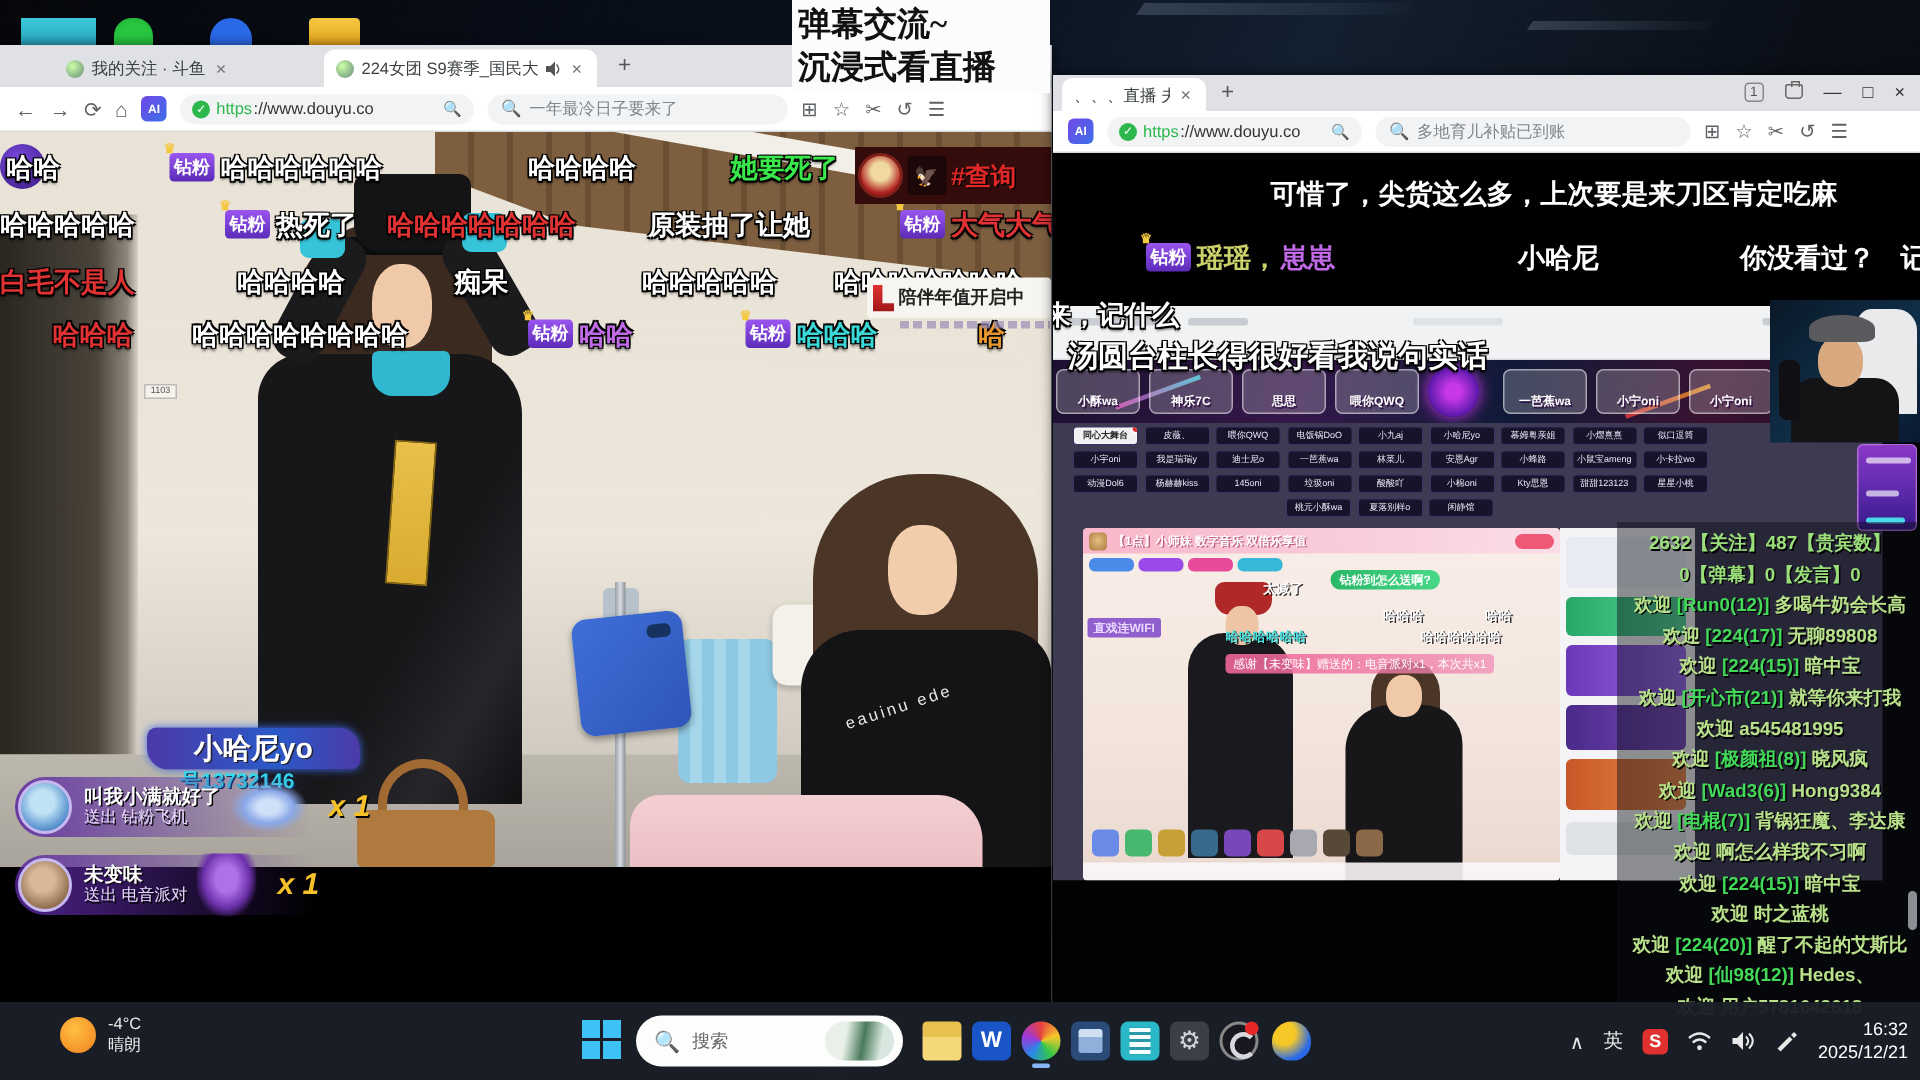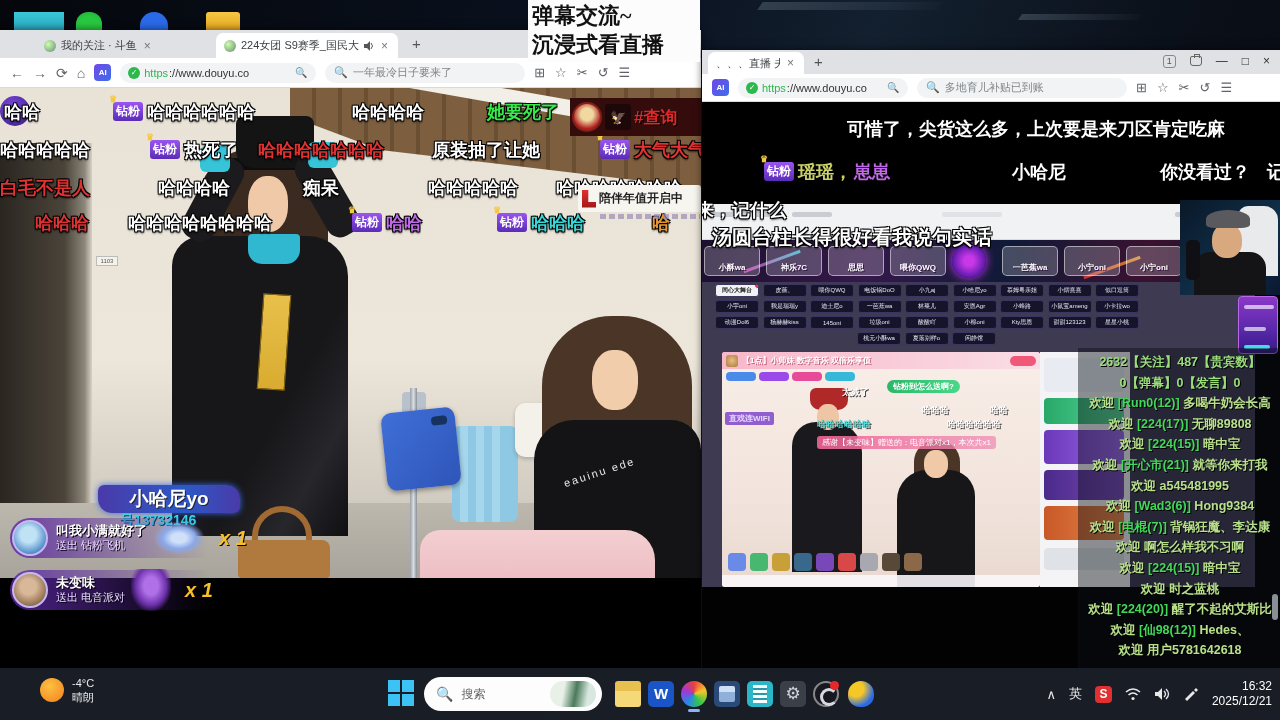--- a/index.html
+++ b/index.html
@@ -524,20 +524,21 @@
       <div class="dm dm-w" style="left:10px;top:122px;font-size:20px">汤圆台柱长得很好看我说句实话</div>
 
       <div id="chat">
           <div class="chline"><span class="cg2">2632【关注】487【贵宾数】</span></div>
           <div class="chline"><span class="cg2">0【弹幕】0【发言】0</span></div>
           <div class="chline"><span class="cg1">欢迎 </span><span class="cgb">[Run0(12)]</span><span class="cg1"> 多喝牛奶会长高</span></div>
           <div class="chline"><span class="cg1">欢迎 </span><span class="cgb">[224(17)]</span><span class="cg1"> 无聊89808</span></div>
           <div class="chline"><span class="cg1">欢迎 </span><span class="cgb">[224(15)]</span><span class="cg1"> 暗中宝</span></div>
           <div class="chline"><span class="cg1">欢迎 </span><span class="cgb">[开心市(21)]</span><span class="cg1"> 就等你来打我</span></div>
           <div class="chline"><span class="cg1">欢迎 a545481995</span></div>
+          <div class="chline"><span class="cg1">欢迎 </span><span class="cgb">[极颜祖(8)]</span><span class="cg1"> 晓风疯</span></div>
           <div class="chline"><span class="cg1">欢迎 </span><span class="cgb">[Wad3(6)]</span><span class="cg1"> Hong9384</span></div>
           <div class="chline"><span class="cg1">欢迎 </span><span class="cgb">[电棍(7)]</span><span class="cg1"> 背锅狂魔、李达康</span></div>
           <div class="chline"><span class="cg1">欢迎 啊怎么样我不习啊</span></div>
           <div class="chline"><span class="cg1">欢迎 </span><span class="cgb">[224(15)]</span><span class="cg1"> 暗中宝</span></div>
           <div class="chline"><span class="cg1">欢迎 时之蓝桃</span></div>
           <div class="chline"><span class="cg1">欢迎 </span><span class="cgb">[224(20)]</span><span class="cg1"> 醒了不起的艾斯比</span></div>
           <div class="chline"><span class="cg1">欢迎 </span><span class="cgb">[仙98(12)]</span><span class="cg1"> Hedes、</span></div>
           <div class="chline"><span class="cg1">欢迎 用户5781642618</span></div>
         </div>
       <div class="scrollnub"></div>

